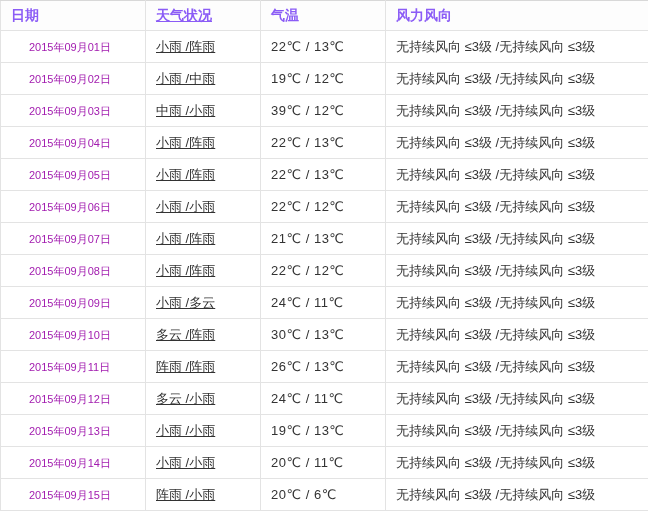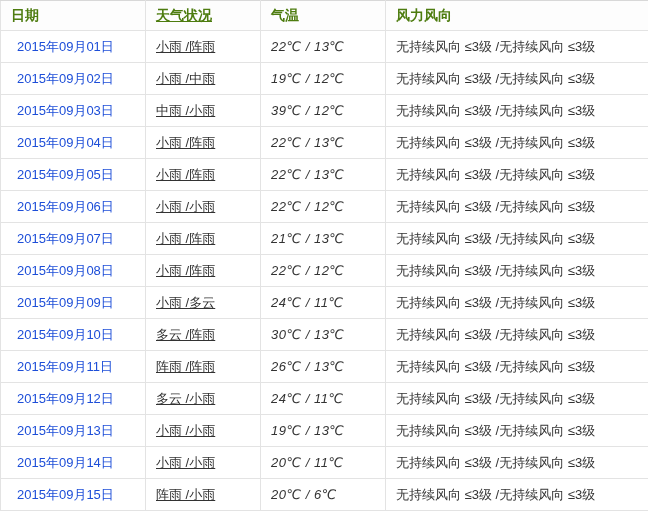--- a/index.html
+++ b/index.html
@@ -24,43 +24,43 @@
     padding: 0 4px 0 10px;
     text-align: left;
     vertical-align: middle;
     white-space: nowrap;
     overflow: hidden;
   }
   table.weather thead th {
     height: 29px;
     font-size: 14px;
     font-weight: bold;
-    color: #4d7c0f;
+    color: #8b5cf6;
     background: #fdfdfd;
     border-top: 1px solid #d8d8d8;
   }
   table.weather tbody td {
     height: 31px;
     font-size: 13px;
     color: #333333;
   }
   .c-date  { width: 130px; }
   .c-weather { width: 100px; text-decoration: underline; }
   .c-temp  { width: 110px; }
   .c-wind  { width: 300px; }
   th.c-temp, td.c-temp,
   th.c-wind, td.c-wind { padding-left: 6px; }
   td.c-date a {
-    margin-left: 6px;
-    color: #1d4ed8;
+    margin-left: 18px;
+    color: #a21caf;
     text-decoration: none;
-    font-size: 13px;
+    font-size: 11px;
     cursor: pointer;
   }
-  td.c-temp { letter-spacing: 0.5px; font-style: italic; }
+  td.c-temp { letter-spacing: 0.5px; }
 </style>
 </head>
 <body>
 
 <table class="weather">
   <thead>
     <tr>
       <th class="c-date">日期</th>
       <th class="c-weather">天气状况</th>
       <th class="c-temp">气温</th>

